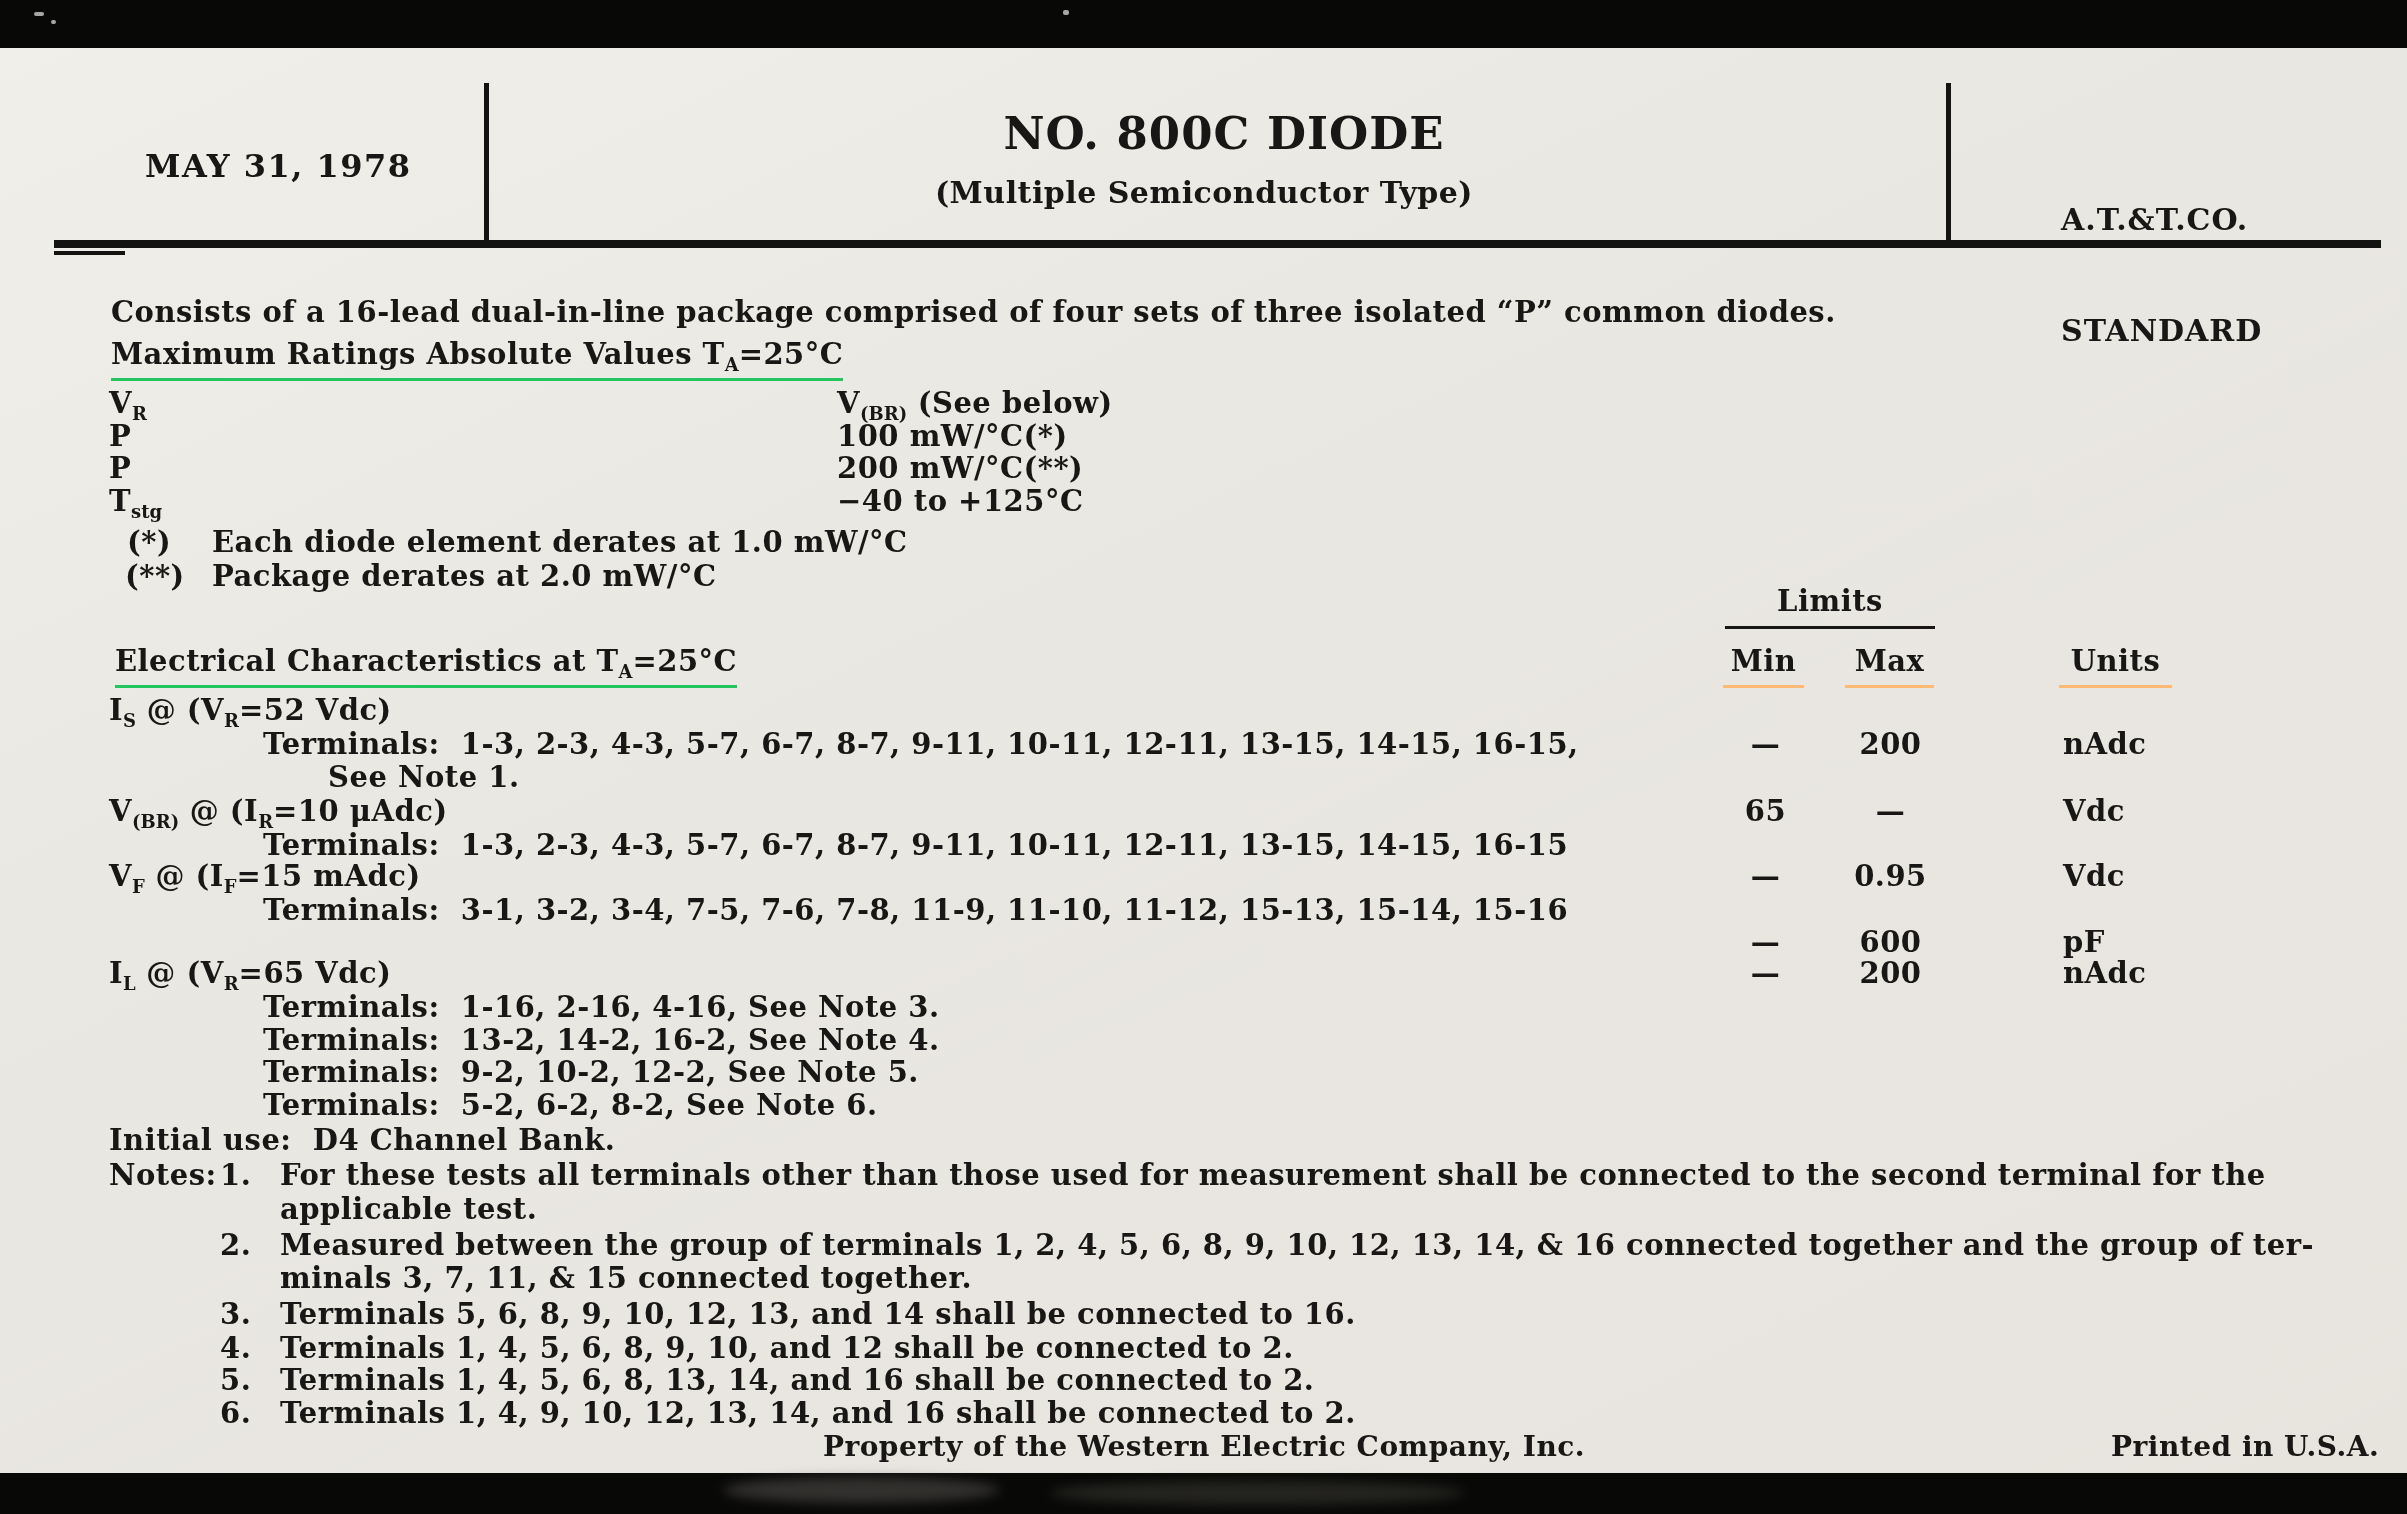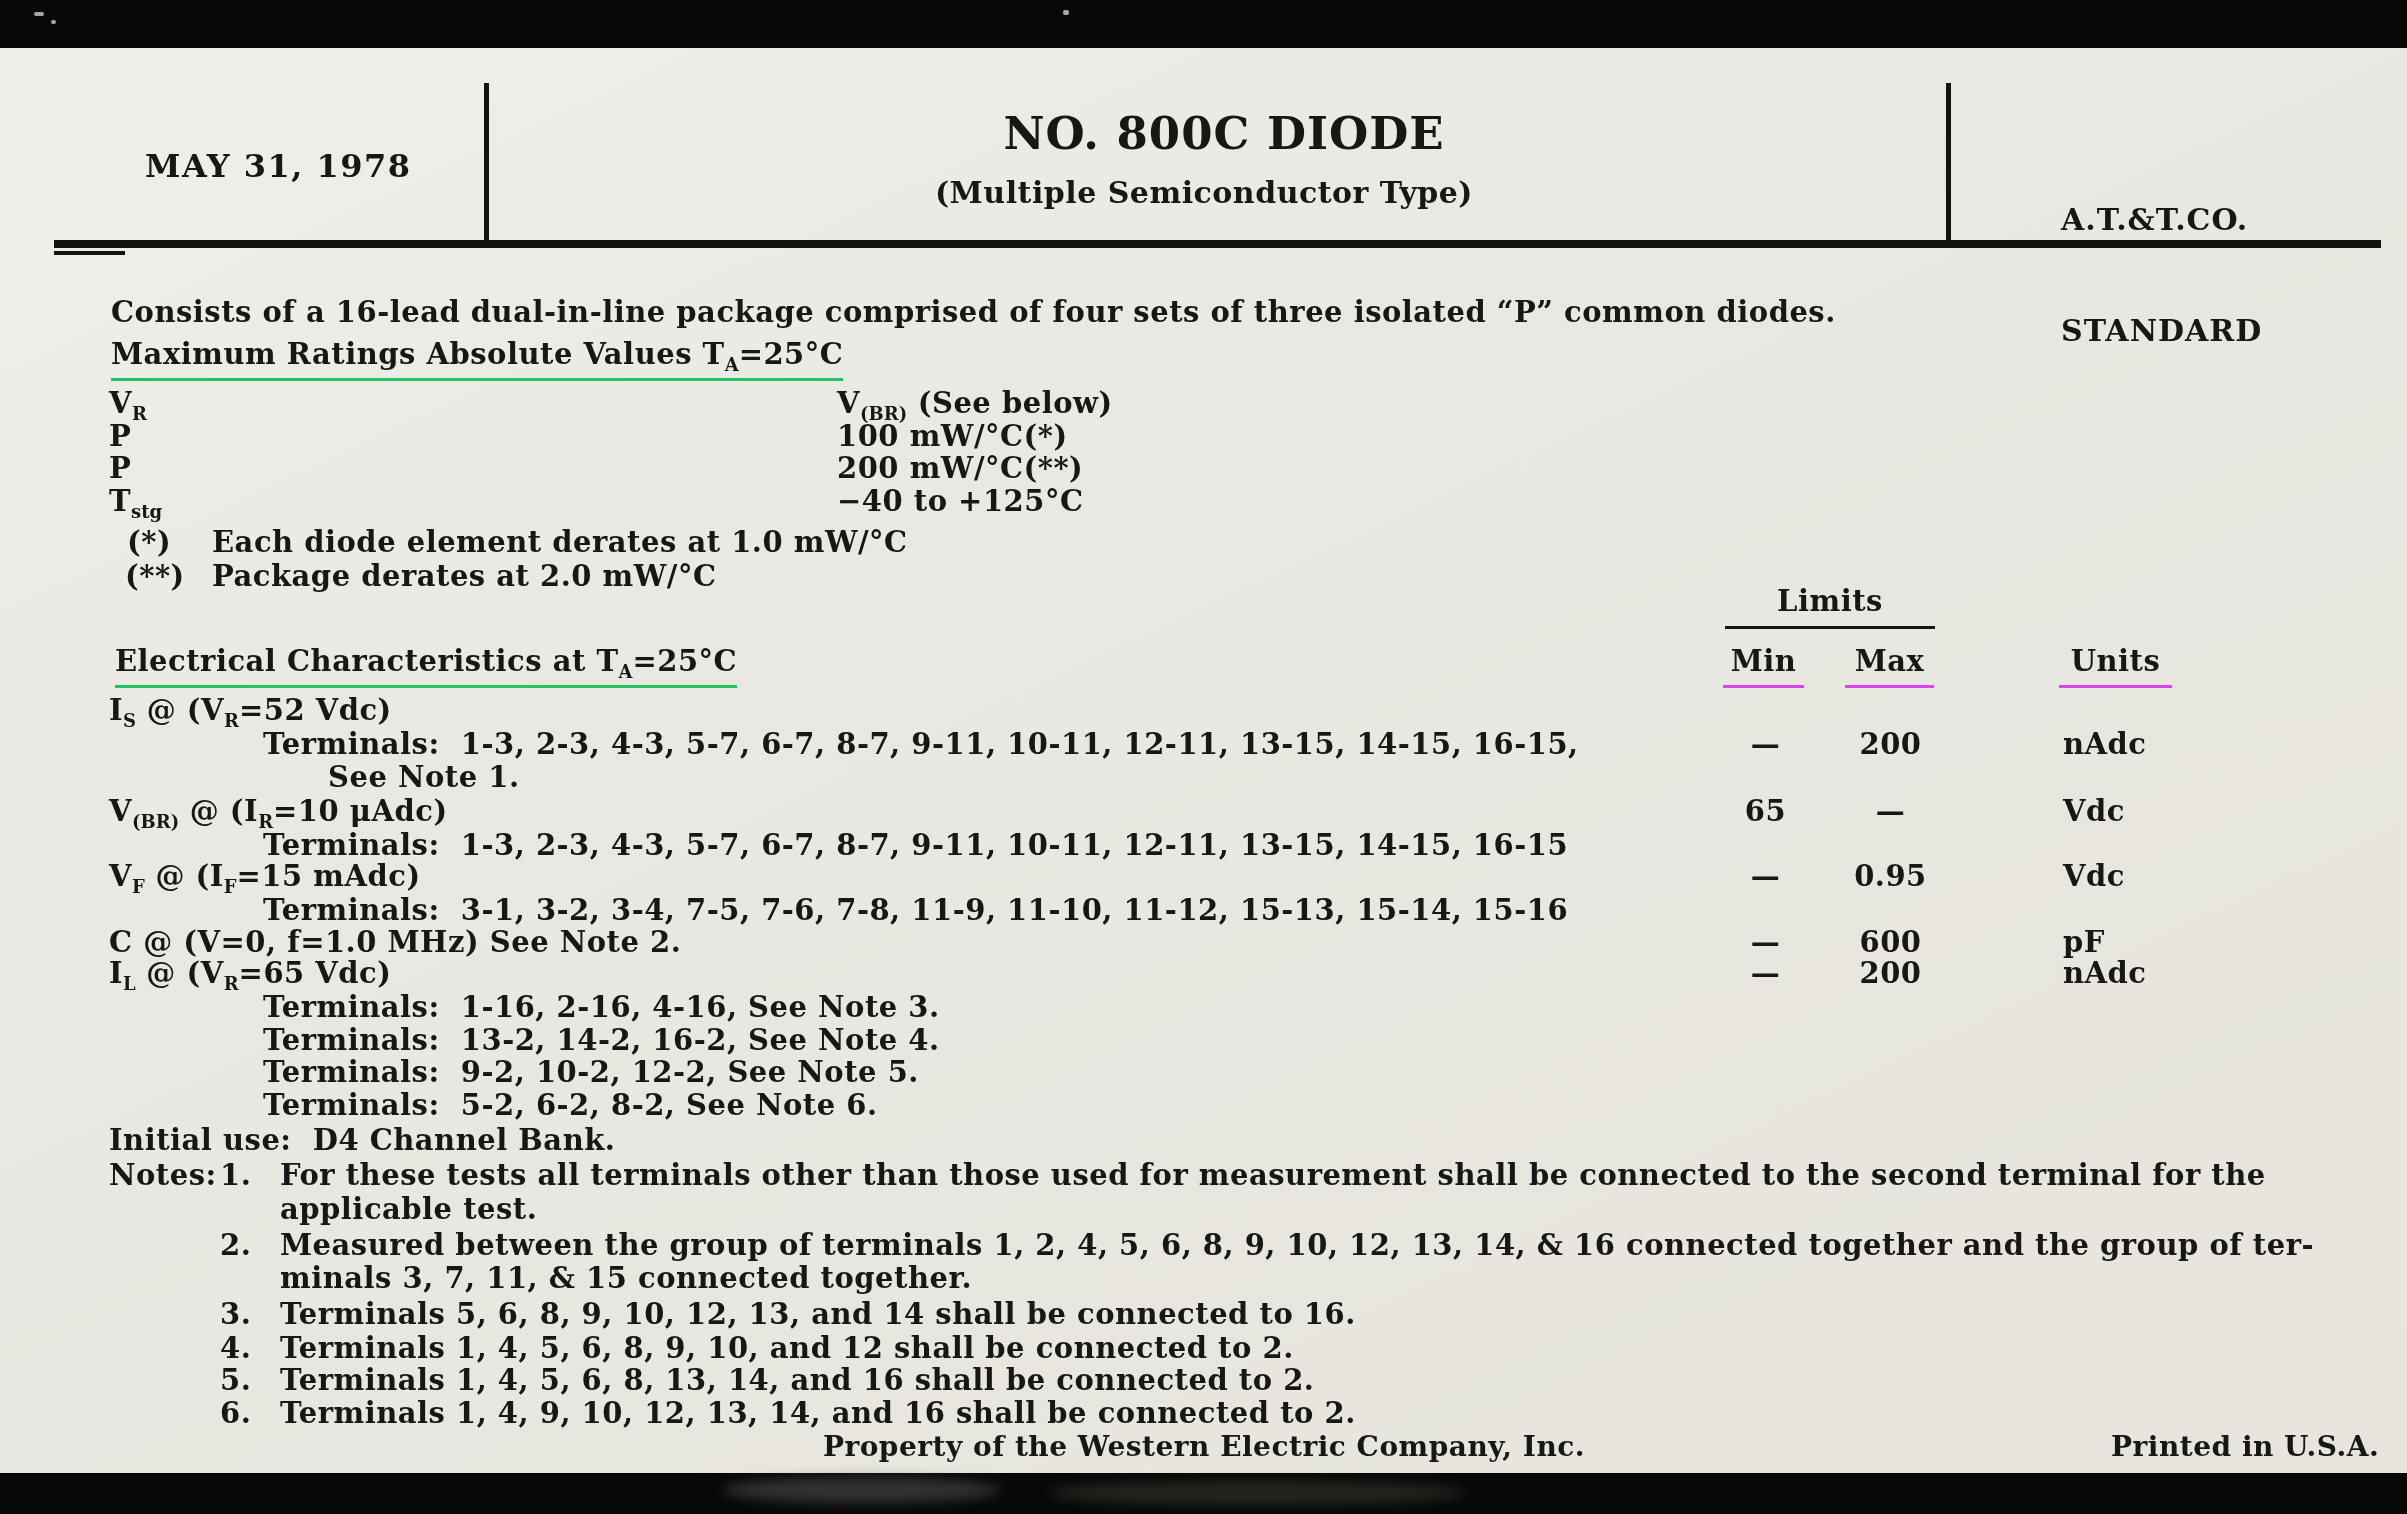--- a/index.html
+++ b/index.html
@@ -27,21 +27,21 @@
   .vbar { position:absolute; top:83px; width:5px; height:158px; background:#131312; }
   .hrule { position:absolute; left:54px; top:240px; width:2327px; height:8px; background:#131312; }
   .hrule2 { position:absolute; left:54px; top:251px; width:71px; height:4px; background:#131312; }
   .date { left:145px; top:149px; font-size:32px; letter-spacing:1.5px; }
   .title { left:50%; transform:translateX(-50%); top:117px; font-size:45px; letter-spacing:1px;margin-left:20px; }
   .subtitle { left:50%; transform:translateX(-50%); top:176px; font-size:30px; }
   .standard { left:2061px; top:127px; font-size:30px; line-height:37px; letter-spacing:1px; white-space:pre; }
   .underlined { border-bottom:3px solid #22c55e; padding-bottom:7px; }
   .limits-head { position:absolute; left:1725px; top:584px; width:210px; text-align:center;
                  border-bottom:3px solid #181715; padding-bottom:8px; white-space:pre; }
-  .colhead { position:absolute; top:644px; text-align:center; border-bottom:3px solid #d946ef;
+  .colhead { position:absolute; top:644px; text-align:center; border-bottom:3px solid #fdba74;
              padding-bottom:7px; white-space:pre; }
   .trow { position:absolute; left:0; width:2408px; height:34px; }
   .trow .t { position:absolute; white-space:pre; line-height:34px; }
   .ind0 { left:109px; } .ind1 { left:263px; } .ind2 { left:328px; }
   .cmin   { position:absolute; left:1725px; width:81px;  text-align:center; white-space:pre; }
   .cmax   { position:absolute; left:1845px; width:91px;  text-align:center; white-space:pre; }
   .cunits { position:absolute; left:2063px; white-space:pre; }
   .notenum  { left:220px; }
   .notetext { left:280px; }
   .footer-center { position:absolute; left:0; width:2408px; top:1430px; text-align:center; font-size:28px; }
@@ -123,21 +123,20 @@
 <div class="trow" style="top:859px;">
   <span class="t ind0">V<sub>F</sub> @ (I<sub>F</sub>=15 mAdc)</span>
   <span class="cmin">—</span>
   <span class="cmax">0.95</span>
   <span class="cunits">Vdc</span>
 </div>
 <div class="trow" style="top:893px;">
   <span class="t ind1">Terminals:  3-1, 3-2, 3-4, 7-5, 7-6, 7-8, 11-9, 11-10, 11-12, 15-13, 15-14, 15-16</span>
 </div>
 <div class="trow" style="top:925px;">
-  <span class="t ind0">C @ (V=0, f=1.0 MHz) See Note 2.</span>
   <span class="cmin">—</span>
   <span class="cmax">600</span>
   <span class="cunits">pF</span>
 </div>
 <div class="trow" style="top:956px;">
   <span class="t ind0">I<sub>L</sub> @ (V<sub>R</sub>=65 Vdc)</span>
   <span class="cmin">—</span>
   <span class="cmax">200</span>
   <span class="cunits">nAdc</span>
 </div>

